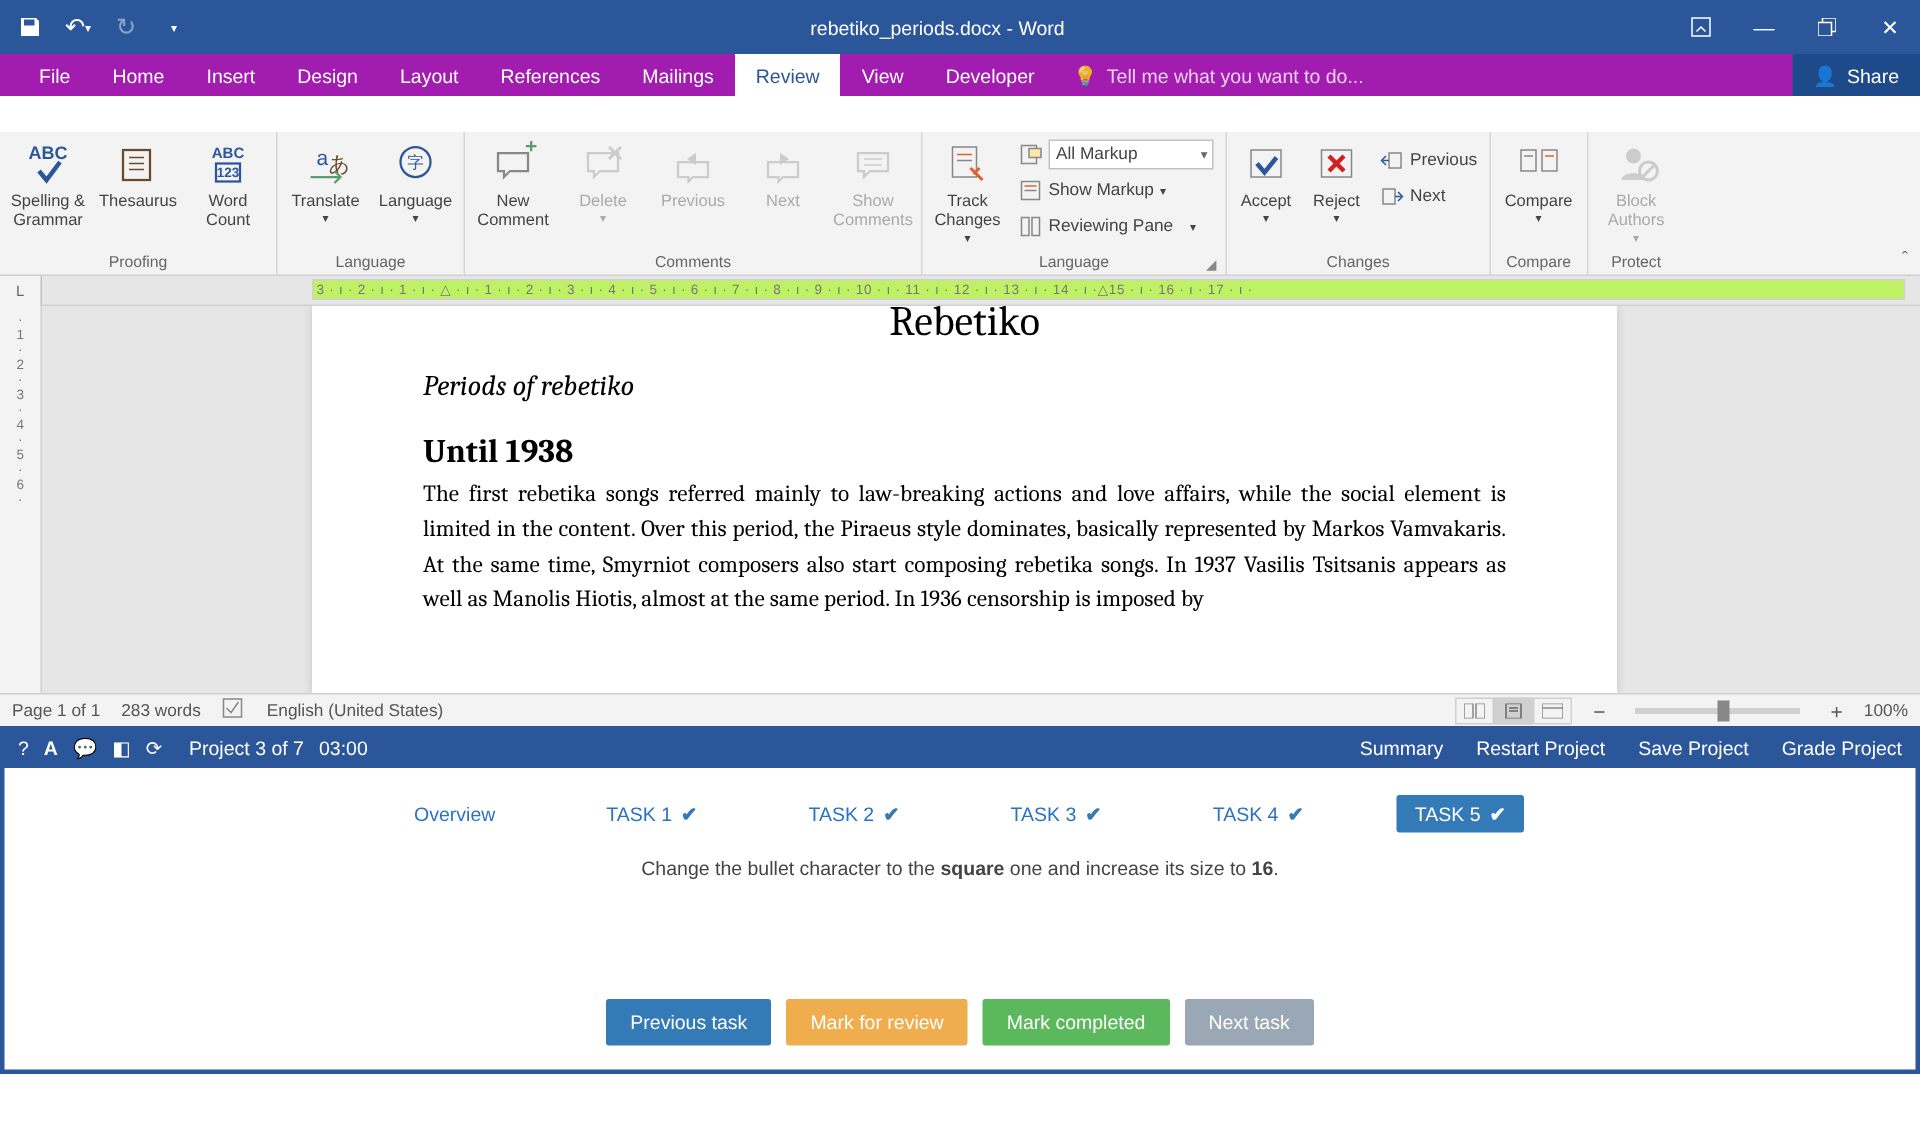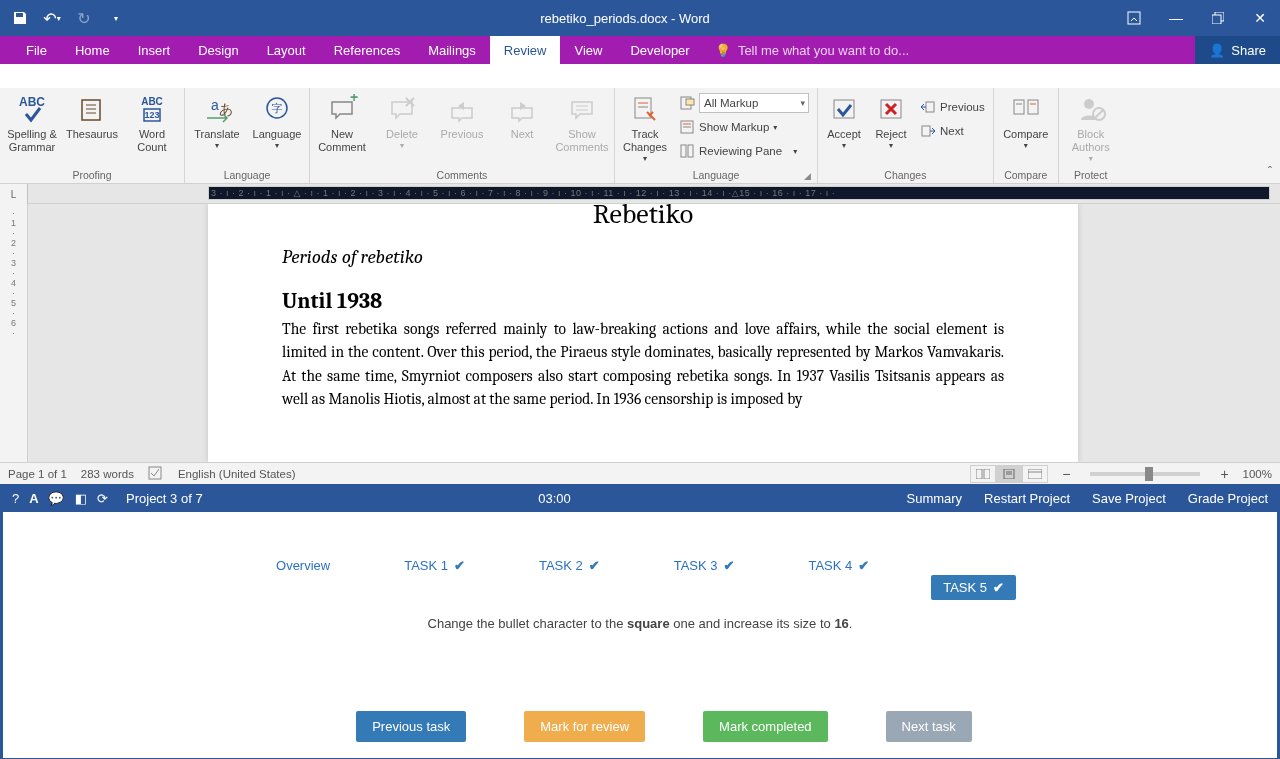--- a/index.html
+++ b/index.html
@@ -27,56 +27,56 @@
     .ribbon-btn-lg.disabled { color: #aaa; }
     .ribbon-icon { width: 32px; height: 32px; margin-bottom: 2px; display: flex; align-items: center; justify-content: center; }
     .ribbon-col { display: flex; flex-direction: column; gap: 2px; }
     .ribbon-row-sm { display: flex; align-items: center; gap: 4px; font-size: 11.5px; color: #444; height: 22px; padding: 0 4px; cursor: pointer; white-space: nowrap; }
     .markup-select { border: 1px solid #c0c0c0; font-size: 11.5px; height: 20px; padding: 0 16px 0 4px; background: #fff; min-width: 110px; display: flex; align-items: center; position: relative; }
     .markup-select::after { content: "▾"; position: absolute; right: 3px; font-size: 9px; color: #666; }
     .collapse-btn { position: absolute; right: 8px; bottom: 4px; font-size: 12px; color: #666; }
     
     .ruler-area { background: #e6e6e6; height: 20px; display: flex; border-bottom: 1px solid #d0d0d0; position: relative; }
     .ruler-btn { width: 28px; height: 20px; background: #f3f3f3; border-right: 1px solid #c0c0c0; display: flex; align-items: center; justify-content: center; font-size: 10px; color: #666; }
-    .ruler-h { flex: 1; background: #0f172a; margin: 2px 10px 2px 180px; font-size: 9px; color: #777; display: flex; align-items: center; overflow: hidden; height: 14px; border: 1px solid #d0d0d0; padding-left: 2px; letter-spacing: 0.5px; white-space: nowrap; }
+    .ruler-h { flex: 1; background: #bef264; margin: 2px 10px 2px 180px; font-size: 9px; color: #777; display: flex; align-items: center; overflow: hidden; height: 14px; border: 1px solid #d0d0d0; padding-left: 2px; letter-spacing: 0.5px; white-space: nowrap; }
     
     .doc-area { background: #e6e6e6; height: 258px; display: flex; position: relative; overflow: hidden; }
     .ruler-v { width: 28px; background: #f3f3f3; border-right: 1px solid #d0d0d0; font-size: 9px; color: #777; display: flex; flex-direction: column; align-items: center; padding-top: 4px; }
     .page { background: #fff; width: 870px; margin-left: 180px; box-shadow: 0 0 6px rgba(0,0,0,0.15); padding: 0 60px 30px 60px; position: relative; }
     .page h1 { font-family: Cambria, serif; font-size: 28px; font-weight: normal; text-align: center; margin-top: -6px; padding-bottom: 8px; }
     .page h2 { font-family: Cambria, serif; font-size: 24px; font-weight: bold; padding: 8px 0 6px 14px; }
     .page h3 { font-family: Cambria, serif; font-size: 19px; font-style: italic; font-weight: normal; padding: 8px 0 8px 14px; }
     .page h4 { font-family: Cambria, serif; font-size: 22px; font-weight: bold; padding: 12px 0 4px 14px; }
     .page p { font-family: Cambria, serif; font-size: 15.5px; text-align: justify; line-height: 1.5; padding: 0 14px; }
     
     .statusbar { background: #f3f3f3; border-top: 1px solid #d0d0d0; height: 22px; display: flex; align-items: center; font-size: 11.5px; color: #555; padding: 0 8px; gap: 14px; }
     .statusbar .spacer { flex: 1; }
     .view-btns { display: flex; gap: 0; }
     .view-btn { width: 26px; height: 18px; border: 1px solid #d0d0d0; display: flex; align-items: center; justify-content: center; font-size: 10px; }
     .view-btn.active { background: #d0d0d0; }
     .zoom-slider { width: 110px; height: 4px; background: #d0d0d0; position: relative; margin: 0 6px; }
     .zoom-thumb { position: absolute; width: 8px; height: 14px; background: #888; top: -5px; left: 55px; }
     
     .trainer-bar { background: #2b579a; height: 28px; display: flex; align-items: center; color: #fff; font-size: 13px; padding: 0 12px; gap: 10px; }
-    .trainer-bar .center { flex: 1; text-align: center; }
+    .trainer-bar .center { flex: 1; }
     .trainer-bar .right { display: flex; gap: 22px; }
     .trainer-link { cursor: pointer; }
     .trainer-icon { font-size: 13px; }
     
     .task-tabs { display: flex; justify-content: center; gap: 50px; padding: 18px 0 10px; font-size: 13px; }
     .task-tab { color: #2b72c4; cursor: pointer; display: flex; align-items: center; gap: 6px; padding: 5px 12px; border-radius: 2px; }
-    .task-tab.active { background: #337ab7; color: #fff; margin-top: 45px; }
+    .task-tab.active { background: #337ab7; color: #fff; }
     .chk { color: #337ab7; font-weight: bold; }
     .task-tab.active .chk { color: #fff; }
     
     .instruction { text-align: center; font-size: 13px; color: #444; padding: 6px 0 80px; }
     .instruction b { font-weight: bold; }
     
     .action-btns { display: flex; justify-content: center; gap: 10px; padding-bottom: 16px; }
-    .action-btn { padding: 8px 16px; color: #fff; font-size: 13px; border: none; cursor: pointer; border-radius: 2px; margin-left: 48px; }
+    .action-btn { padding: 8px 16px; color: #fff; font-size: 13px; border: none; cursor: pointer; border-radius: 2px; }
     .btn-prev { background: #337ab7; }
     .btn-mark { background: #f0ad4e; }
     .btn-done { background: #5cb85c; }
     .btn-next { background: #9aa7b5; }
     
     .training-panel { border: 3px solid #2b579a; border-top: none; }
   </style>
 </head>
 <body>
 

